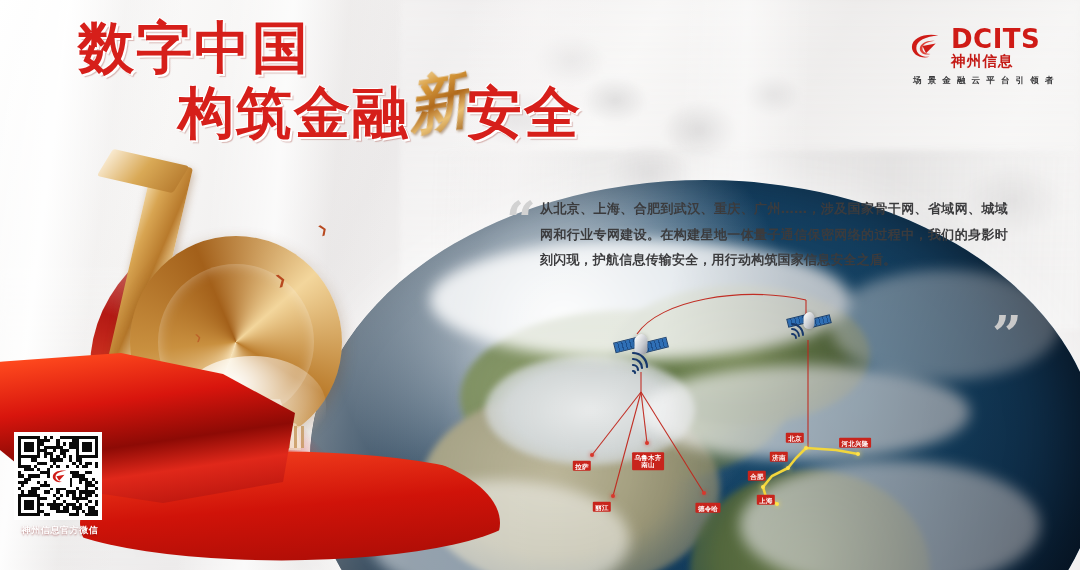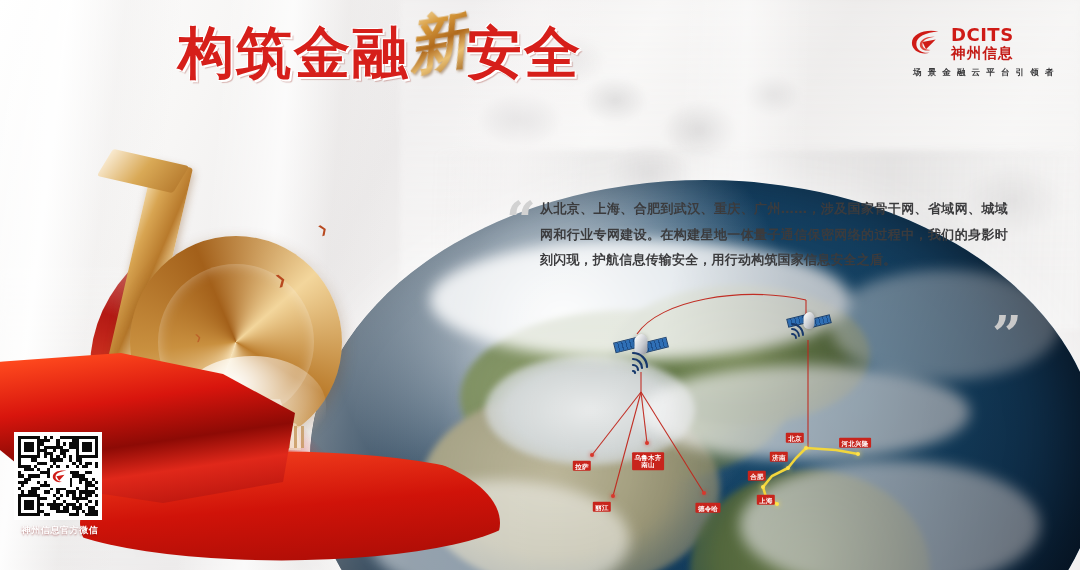--- a/index.html
+++ b/index.html
@@ -250,21 +250,21 @@
     color:#2f2f31; letter-spacing:.6px;
     font-family:"DejaVu Sans","Liberation Sans",sans-serif;
   }
 
   
   .logo{ position:absolute; right:20px; top:26px; width:152px; }
   .logo-row{ display:flex; align-items:center; gap:7px; }
   .logo-mark{ width:36px; height:30px; flex:0 0 36px; }
   .logo-txt{ display:flex; flex-direction:column; line-height:1; }
   .logo-dcits{
-    font-size:18px; font-weight:700; color:#cf1b16; letter-spacing:.5px;
+    font-size:26px; font-weight:700; color:#cf1b16; letter-spacing:.5px;
     font-family:"DejaVu Sans","Liberation Sans",sans-serif;
   }
   .logo-cn{
     font-size:14.5px; font-weight:700; color:#c41a15; letter-spacing:1.2px;
     margin-top:2px; font-family:"DejaVu Sans","Liberation Sans",sans-serif;
   }
   .logo-tag{
     margin-top:6px; text-align:center; font-size:8.5px; font-weight:700;
     color:#3a3a3c; letter-spacing:1.6px;
     font-family:"DejaVu Sans","Liberation Sans",sans-serif;
@@ -399,20 +399,21 @@
     <div class="tiananmen"></div>
     <div class="tiananmen-bars"></div>
     <div class="ribbon rib3"></div>
     <div class="flag"></div>
     <div class="bird" style="left:175px; top:115px; transform:rotate(-18deg);">❯</div>
     <div class="bird" style="left:218px; top:66px; transform:rotate(-22deg); font-size:11px;">❯</div>
     <div class="bird" style="left:95px; top:176px; font-size:8px; opacity:.6; transform:rotate(-14deg);">❯</div>
   </div>
 
   <div class="title-block">
+    <div class="t-line1">数字中国</div>
     <div class="t-line2"><span>构筑金融</span><span class="t-new">新</span><span>安全</span></div>
   </div>
 
   <div class="quote-wrap">
     <div class="qmark qopen">“</div>
     <div class="quote-text">从北京、上海、合肥到武汉、重庆、广州……，涉及国家骨干网、省域网、城域网和行业专网建设。在构建星地一体量子通信保密网络的过程中，我们的身影时刻闪现，护航信息传输安全，用行动构筑国家信息安全之盾。</div>
     <div class="qmark qclose">”</div>
   </div>
 
   <div class="logo">

